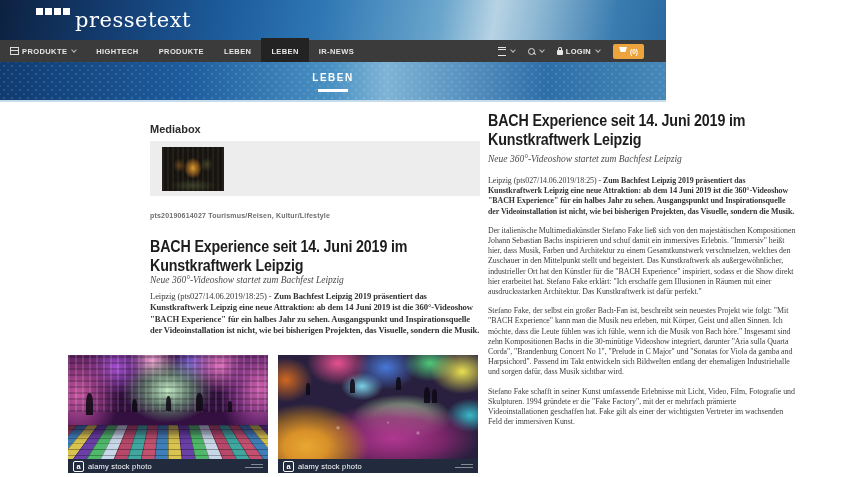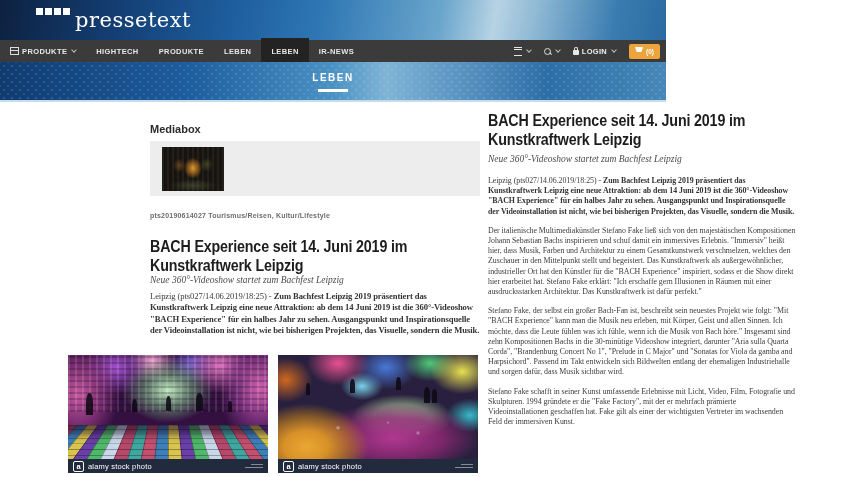--- a/index.html
+++ b/index.html
@@ -17,21 +17,21 @@
   
   .navbar{position:absolute;left:0;top:40px;width:666px;height:22px;background:#3b3b3b;}
   .nav-left{display:flex;height:22px;align-items:stretch;}
   .nav-item{display:flex;align-items:center;gap:3px;padding:0 10px;color:#e6e6e6;
     font-size:7.5px;font-weight:bold;letter-spacing:.4px;cursor:pointer;white-space:nowrap;}
   .nav-item.active{background:#232323;box-shadow:0 -2px 0 #232323;}
   .grid-icon{width:7px;height:6px;border:1px solid #ddd;position:relative;display:inline-block;}
   .grid-icon:after{content:"";position:absolute;left:0;right:0;top:2px;height:1px;background:#ddd;}
   .chev{width:3px;height:3px;border-right:1.2px solid #bbb;border-bottom:1.2px solid #bbb;
     transform:rotate(45deg);display:inline-block;margin-left:2px;margin-top:-2px;}
-  .nav-right{position:absolute;right:6px;top:0;height:22px;display:flex;align-items:center;gap:13px;}
+  .nav-right{position:absolute;right:22px;top:0;height:22px;display:flex;align-items:center;gap:13px;}
   .icon-group{display:flex;align-items:center;gap:3px;cursor:pointer;}
   .burger{width:8px;height:7px;border-top:1.4px solid #e6e6e6;border-bottom:1.4px solid #e6e6e6;position:relative;display:inline-block;}
   .burger:before{content:"";position:absolute;left:0;right:0;top:1.6px;height:1.4px;background:#e6e6e6;}
   .search-ic{width:5px;height:5px;border:1.3px solid #e0e0e0;border-radius:50%;position:relative;display:inline-block;}
   .search-ic:after{content:"";position:absolute;width:3px;height:1.3px;background:#e0e0e0;right:-2.5px;bottom:-1px;transform:rotate(45deg);}
   .lock-ic{width:6px;height:4.5px;background:#e8e8e8;border-radius:1px;position:relative;display:inline-block;margin-top:3px;}
   .lock-ic:before{content:"";position:absolute;top:-3px;left:1px;width:2.5px;height:3px;
     border:1px solid #e8e8e8;border-bottom:none;border-radius:2px 2px 0 0;}
   .login-label{color:#eee;font-size:7.5px;font-weight:bold;letter-spacing:.3px;}
   .cart-btn{width:31px;height:15px;background:#eda43c;border-radius:2px;display:flex;align-items:center;justify-content:center;gap:3px;cursor:pointer;}

